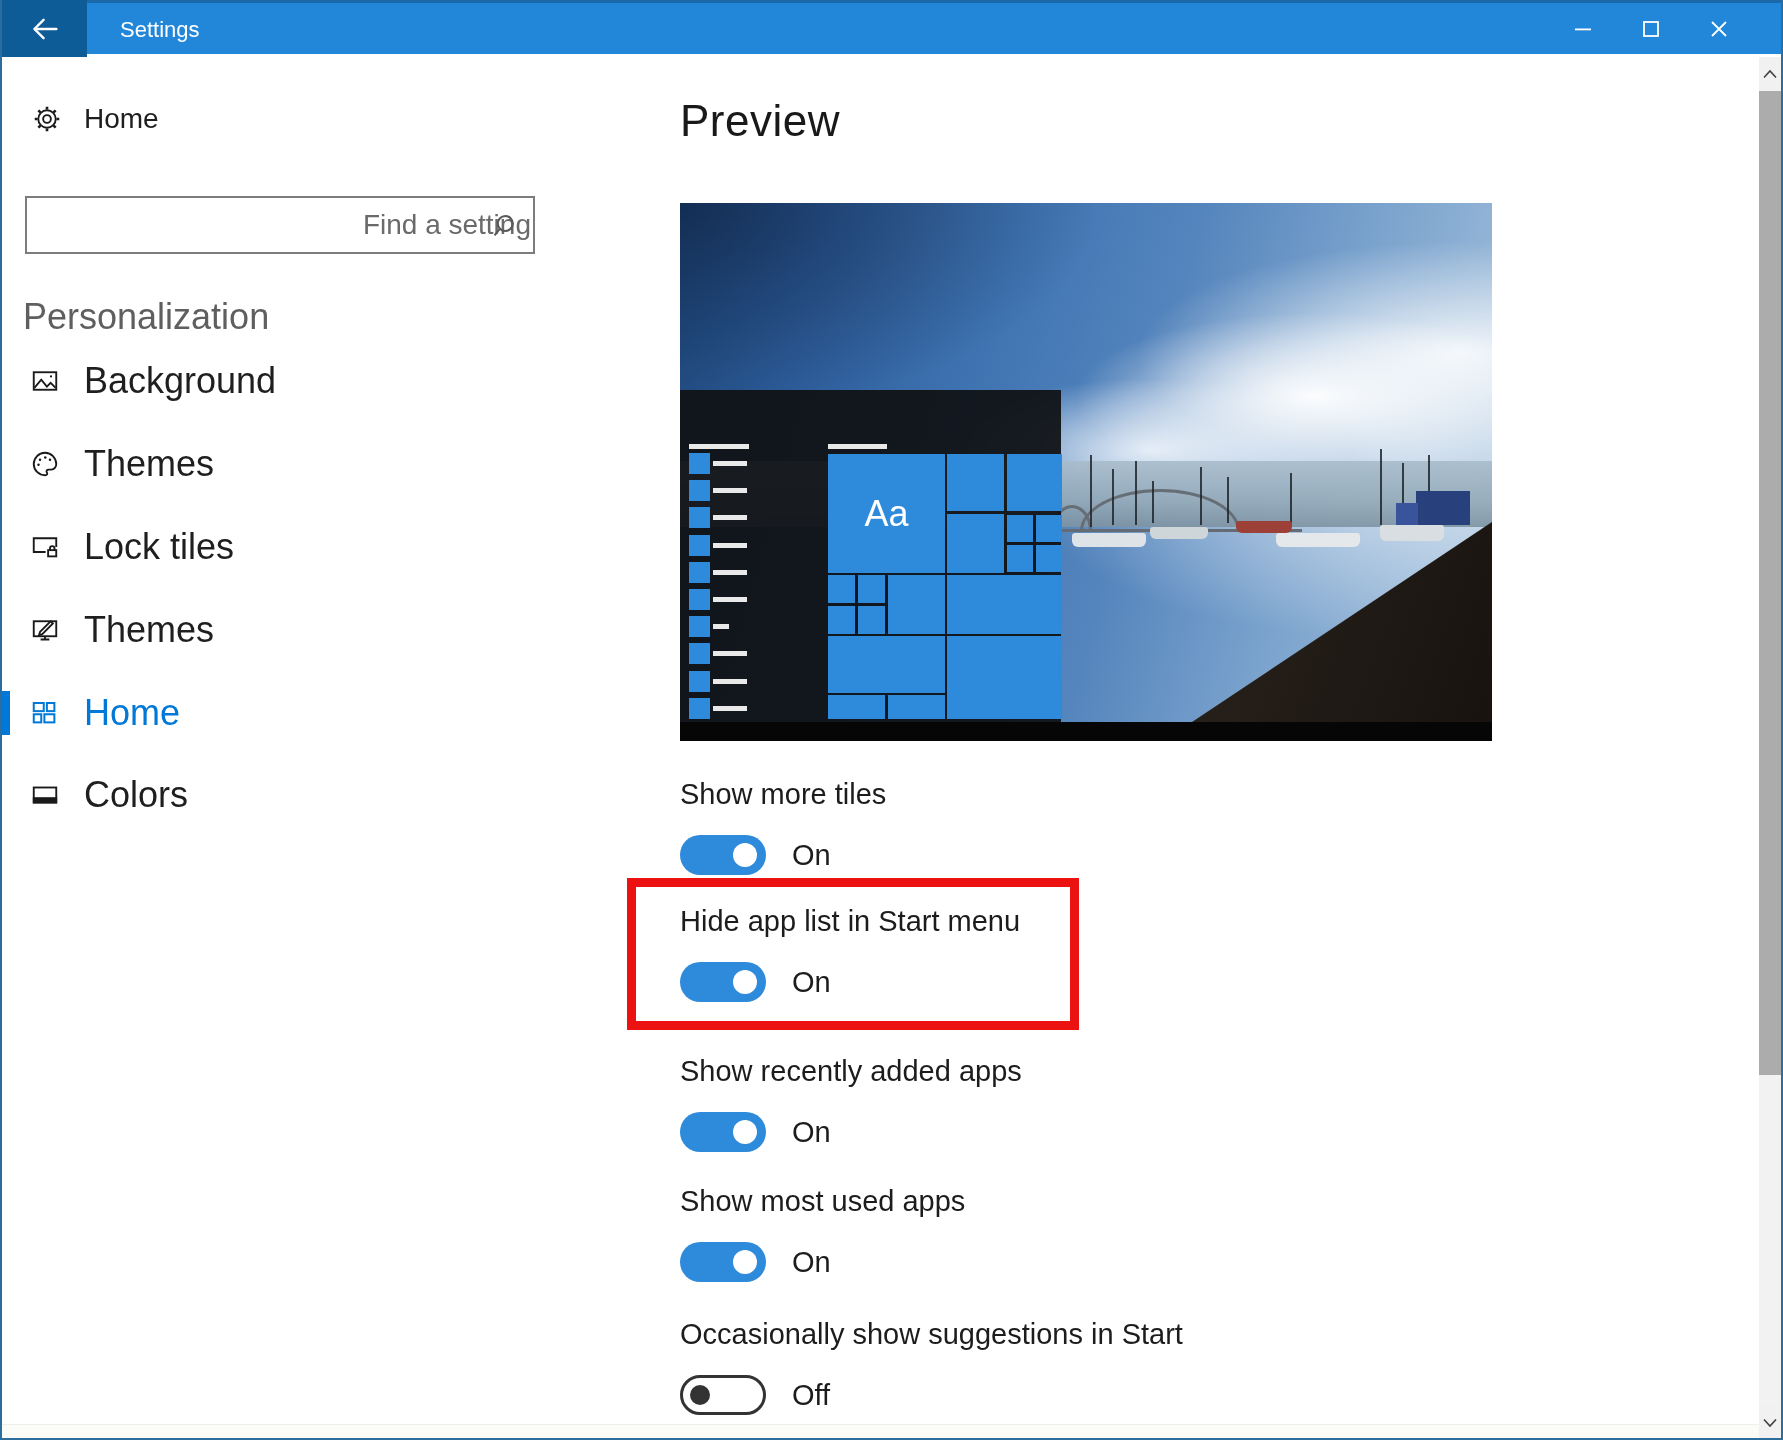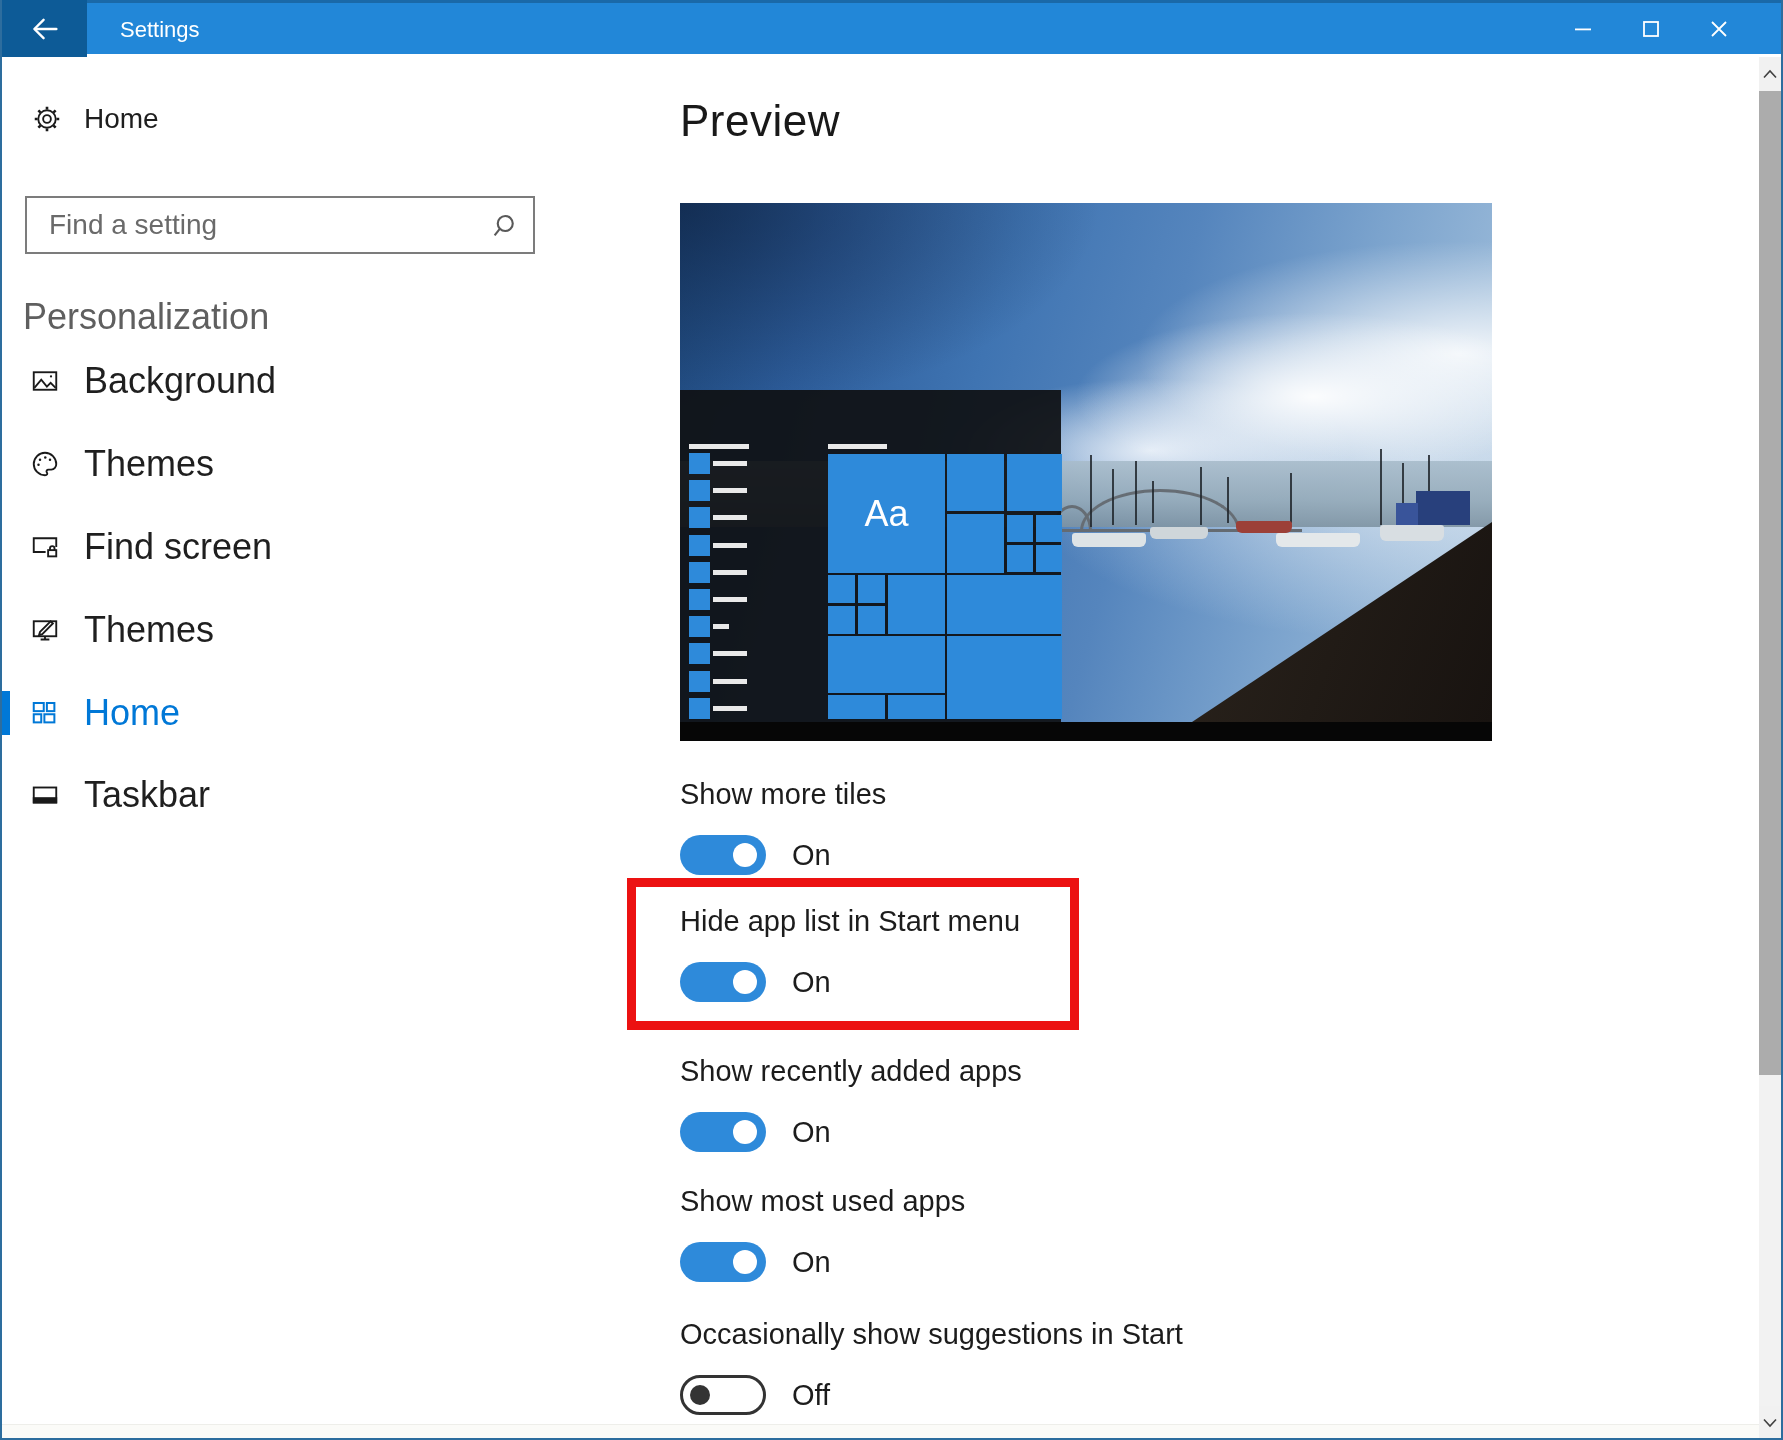--- a/index.html
+++ b/index.html
@@ -18,21 +18,21 @@
   .app-title{position:absolute;left:118px;top:0;height:57px;line-height:59px;color:#fff;font-size:22px;}
   .win-controls{position:absolute;right:28px;top:0;height:57px;display:flex;}
   .win-btn{width:68px;height:57px;display:flex;align-items:center;justify-content:center;cursor:pointer;}
 
   
   .nav-home{position:absolute;left:0;top:95px;width:560px;height:48px;cursor:pointer;}
   .nav-home .icon{position:absolute;left:30px;top:9px;}
   .nav-home .lbl{position:absolute;left:82px;top:0;line-height:48px;font-size:28px;color:#1e1e1e;}
 
   .search-box{position:absolute;left:23px;top:196px;width:510px;height:58px;border:2px solid #7c7c7c;background:#fff;}
-  .search-box input{position:absolute;left:0;top:0;width:100%;height:100%;border:none;outline:none;font-size:28px;color:#333;padding-left:22px;font-family:inherit;background:transparent;}
+  .search-box input{position:absolute;left:0;top:0;width:100%;height:100%;border:none;outline:none;font-size:28px;color:#333;padding-left:22px;font-family:inherit;background:transparent;text-align:right;}
   .search-box input::placeholder{color:#6a6a6a;opacity:1;}
   .search-icon{position:absolute;right:14px;top:13px;}
 
   .section-header{position:absolute;left:21px;top:296px;font-size:36px;color:#5f5f5f;}
 
   .nav-item{position:absolute;left:0;width:560px;height:48px;cursor:pointer;}
   .nav-item .icon{position:absolute;left:28px;top:9px;}
   .nav-item .lbl{position:absolute;left:82px;top:0;line-height:48px;font-size:36px;color:#1f1f1f;}
   .nav-item.selected .lbl{color:var(--accent,#0078d7);}
   .nav-item.selected::before{content:"";position:absolute;left:0;top:2px;width:8px;height:44px;background:var(--accent,#0078d7);}
@@ -183,21 +183,21 @@
   </div>
 
   <div class="nav-item" style="top:523px">
     <span class="icon">
       <svg width="30" height="30" viewBox="0 0 24 24" fill="none" stroke="#1a1a1a" stroke-width="1.5">
         <path d="M12.5 16H3V5h18v7"></path>
         <rect x="14.5" y="14.5" width="6.5" height="5" fill="#ffffff"></rect>
         <path d="M16 14.5v-1.4a1.8 1.8 0 0 1 3.6 0v1.4"></path>
       </svg>
     </span>
-    <span class="lbl">Find screen</span>
+    <span class="lbl">Lock tiles</span>
   </div>
 
   <div class="nav-item" style="top:606px">
     <span class="icon">
       <svg width="30" height="30" viewBox="0 0 24 24" fill="none" stroke="#1a1a1a" stroke-width="1.5">
         <rect x="3" y="5" width="18" height="12"></rect>
         <path d="M12 17v2.6M8.5 19.6h7"></path>
         <path d="M8 13.5 16.5 5l1.8 1.8-8.5 8.5-2.6.8z" fill="#ffffff"></path>
       </svg>
     </span>
@@ -216,21 +216,21 @@
     <span class="lbl">Home</span>
   </div>
 
   <div class="nav-item" style="top:771px">
     <span class="icon">
       <svg width="30" height="30" viewBox="0 0 24 24" fill="none" stroke="#1a1a1a" stroke-width="1.5">
         <rect x="3" y="6" width="18" height="12"></rect>
         <rect x="3" y="14.5" width="18" height="3.5" fill="#1a1a1a"></rect>
       </svg>
     </span>
-    <span class="lbl">Taskbar</span>
+    <span class="lbl">Colors</span>
   </div>
 
   <div class="page-heading">Preview</div>
 
   <div class="photo">
     <div class="sky"></div>
     <div class="harbor"></div>
     <div class="water"></div>
     <div id="photo-props">
         <div class="arch" style="left: 400px; top: 286px; width: 160px; height: 42px; border-radius: 80px 80px 0px 0px / 42px 42px 0px 0px;"></div>

